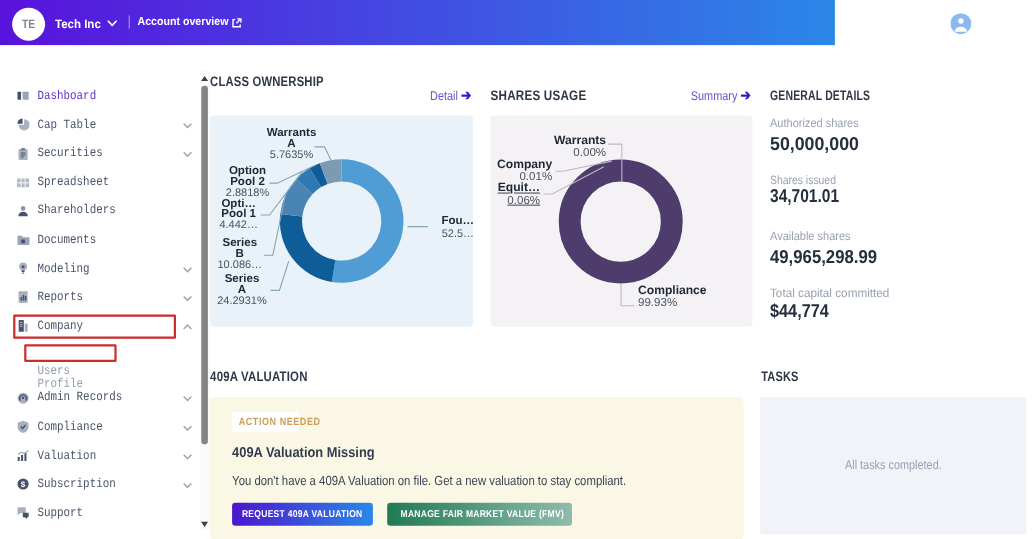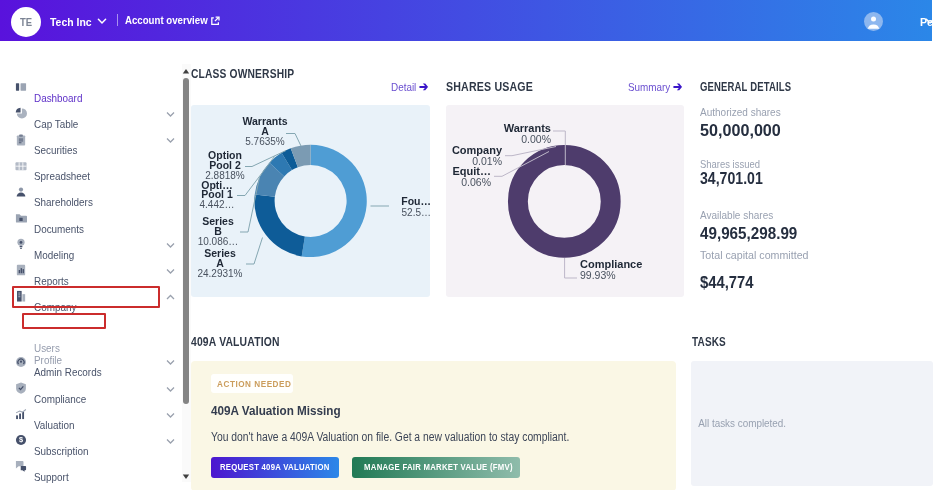--- a/index.html
+++ b/index.html
@@ -2,64 +2,64 @@
 <html><head>
 <meta charset="utf-8">
 <style>
 * { margin:0; padding:0; box-sizing:border-box; }
 html,body { width:940px; height:490px; overflow:hidden; background:#fff;
   font-family:"Liberation Sans", sans-serif; }
 .abs { position:absolute; }
 .t  { display:inline-block; transform:scaleX(0.86); transform-origin:0 50%; white-space:nowrap; }
 .tc { display:inline-block; transform:scaleX(0.86); transform-origin:50% 50%; white-space:nowrap; }
 
-#header { position:absolute; left:0; top:0; width:932px; height:41px;
+#header { position:absolute; left:0; top:0; width:759px; height:41px;
   background:linear-gradient(90deg,#5912dc,#2b87e8); color:#fff; }
 #logo { position:absolute; left:11px; top:6.5px; width:30px; height:30px;
   border-radius:50%; background:#fff; color:#7c8494; font-size:11px;
   font-weight:bold; text-align:center; line-height:30px; }
 #cname { position:absolute; left:50px; top:15.5px; font-size:11px; font-weight:bold; line-height:13px;}
 #hdivider { position:absolute; left:116.5px; top:14px; width:1px; height:12px; background:rgba(255,255,255,.5);}
 #aover { position:absolute; left:125px; top:13.5px; font-size:10.5px; font-weight:bold; line-height:13px;}
 #peter { position:absolute; left:891.5px; top:15.5px; font-size:11px; font-weight:bold; line-height:13px;margin-left:28px;}
 
 .nav-item { position:absolute; left:0; width:180px; height:14px; }
 .nav-item .ic { position:absolute; left:15px; top:0.5px; width:12px; height:12px; }
-.nav-item .txt { position:absolute; left:34px; top:10px; font-size:11.5px; line-height:14px; color:#49536a;}
+.nav-item .txt { position:absolute; left:34px; top:0; font-size:11.5px; line-height:14px; color:#49536a;font-family:Liberation Mono, monospace;}
 .nav-item .chev { position:absolute; left:165.5px; top:4px; }
 .sub .txt { color:#959cad; }
 .redbox { position:absolute; border:2px solid #cb2c2c; border-radius:1px; }
 
 #sb-track { position:absolute; left:181.5px; top:64px; width:9px; height:418px; background:#fafafa; }
 #sb-thumb { position:absolute; left:183px; top:77.5px; width:6px; height:326px; background:#848484; border-radius:3px;}
 
 .sec-title { position:absolute; font-size:12.5px; font-weight:bold; color:#2f3847; line-height:13px; letter-spacing:.2px;}
 .link { position:absolute; font-size:11.5px; color:#6a4fd0; line-height:13px;}
 .link .arr { color:#3b16c9; font-weight:bold; font-size:13px; }
 #panel1 { position:absolute; left:191px; top:105px; width:239px; height:192px; background:#e9f2f9; border-radius:3px;}
 #panel2 { position:absolute; left:446px; top:105px; width:238px; height:192px; background:#f5f2f6; border-radius:3px;}
 .dlabel { position:absolute; text-align:center; font-size:10px; line-height:9.8px; color:#49525f;}
 .dlabel b { font-size:10.5px; color:#1e2735; }
 .dlabel2 { position:absolute; text-align:right; font-size:10.5px; line-height:11.3px; color:#49525f;}
 .dlabel2 b { font-size:11px; color:#1e2735; }
 .gd-label { position:absolute; left:700px; font-size:11px; line-height:13px; color:#99a1b1;}
 .gd-value { position:absolute; left:700px; font-size:17px; font-weight:bold; line-height:19px; color:#252e3f;}
 
 #panel409 { position:absolute; left:191px; top:361px; width:485px; height:130px; background:#faf7e5; border-radius:4px;}
-#chip { position:absolute; left:211px; top:373.5px; width:82px; height:19px; background:#fffffd; border-radius:3px;
+#chip { position:absolute; left:211px; top:373.5px; width:61px; height:19px; background:#fffffd; border-radius:3px;
   font-size:9.5px; font-weight:bold; color:#cb9d5c; letter-spacing:.6px; text-align:center; line-height:19px;}
 #missing { position:absolute; left:211px; top:403px; font-size:13px; font-weight:bold; color:#333c4e; line-height:15px;}
 #bodytext { position:absolute; left:211px; top:430.5px; font-size:12px; color:#3c4557; line-height:13px;}
 .btn { position:absolute; top:456.5px; height:21px; border-radius:3px; color:#fff;
   font-size:9px; font-weight:bold; letter-spacing:.3px; text-align:center; line-height:21px;}
 #btn1 { left:210.5px; width:128px; background:linear-gradient(90deg,#4c16cf,#2b87e8);}
 #btn2 { left:352px; width:168px; background:linear-gradient(90deg,#217a55,#8fbcab);}
 
 #paneltasks { position:absolute; left:691px; top:361px; width:242px; height:125px; background:#f1f3f8; border-radius:3px;}
-#tasksdone { position:absolute; left:691px; top:417px; width:242px; 
+#tasksdone { position:absolute; left:691px; top:417px; width:242px; text-align:center;
   font-size:11.5px; color:#98a1b1; line-height:13px;}
 svg { display:block; }
 </style>
 </head>
 <body>
 
 <div id="header">
   <div id="logo"><span class="tc">TE</span></div>
   <div id="cname"><span class="t" style="transform:scaleX(0.95)">Tech Inc</span></div>
   <svg class="abs" style="left:97px;top:17.5px" width="10" height="7" viewBox="0 0 10 7">
@@ -291,30 +291,30 @@
     <path d="M107 26 L119.3 26 L119.3 60"></path>
     <path d="M59 50.7 L66 50.7 L110 41.5"></path>
     <path d="M48 71.3 L56 71.3 L103 46.5"></path>
     <path d="M118.6 153 L118.6 173 L131 173"></path>
   </g>
 </svg>
 </div>
 
 <div class="dlabel2" style="left:481px;top:122.5px;width:70px;"><b>Warrants</b><br>0.00%</div>
 <div class="dlabel2" style="left:432px;top:145px;width:70px;"><b>Company</b><br>0.01%</div>
-<div class="dlabel2" style="left:421px;top:165.5px;width:70px;"><b>Equit…</b><br>0.06%</div>
+<div class="dlabel2" style="left:421px;top:165.5px;width:70px;text-decoration:underline;"><b>Equit…</b><br>0.06%</div>
 <div class="dlabel2" style="left:580px;top:258.8px;width:70px;text-align:left;"><b>Compliance</b><br>99.93%</div>
 
 <div class="gd-label" style="top:105.5px;"><span class="t" style="transform:scaleX(0.91)">Authorized shares</span></div>
 <div class="gd-value" style="top:120.5px;"><span class="t" style="transform:scaleX(0.95)">50,000,000</span></div>
 <div class="gd-label" style="top:158px;"><span class="t">Shares issued</span></div>
 <div class="gd-value" style="top:168.5px;"><span class="t" style="transform:scaleX(0.83)">34,701.01</span></div>
 <div class="gd-label" style="top:208.5px;"><span class="t" style="transform:scaleX(0.91)">Available shares</span></div>
 <div class="gd-value" style="top:224px;"><span class="t" style="transform:scaleX(0.895)">49,965,298.99</span></div>
-<div class="gd-label" style="top:249px;text-align:center;"><span class="t" style="transform:scaleX(0.97)">Total capital committed</span></div>
+<div class="gd-label" style="top:261px;text-align:center;"><span class="t" style="transform:scaleX(0.97)">Total capital committed</span></div>
 <div class="gd-value" style="top:272.5px;"><span class="t" style="transform:scaleX(0.87)">$44,774</span></div>
 
 <div class="sec-title" style="left:191px;top:336px;"><span class="t" style="transform:scaleX(0.83)">409A VALUATION</span></div>
 <div id="panel409"></div>
 <div id="chip"><span class="tc">ACTION NEEDED</span></div>
 <div id="missing"><span class="t" style="transform:scaleX(0.9)">409A Valuation Missing</span></div>
 <div id="bodytext"><span class="t">You don't have a 409A Valuation on file. Get a new valuation to stay compliant.</span></div>
 <div class="btn" id="btn1"><span class="tc">REQUEST 409A VALUATION</span></div>
 <div class="btn" id="btn2"><span class="tc">MANAGE FAIR MARKET VALUE (FMV)</span></div>
 

